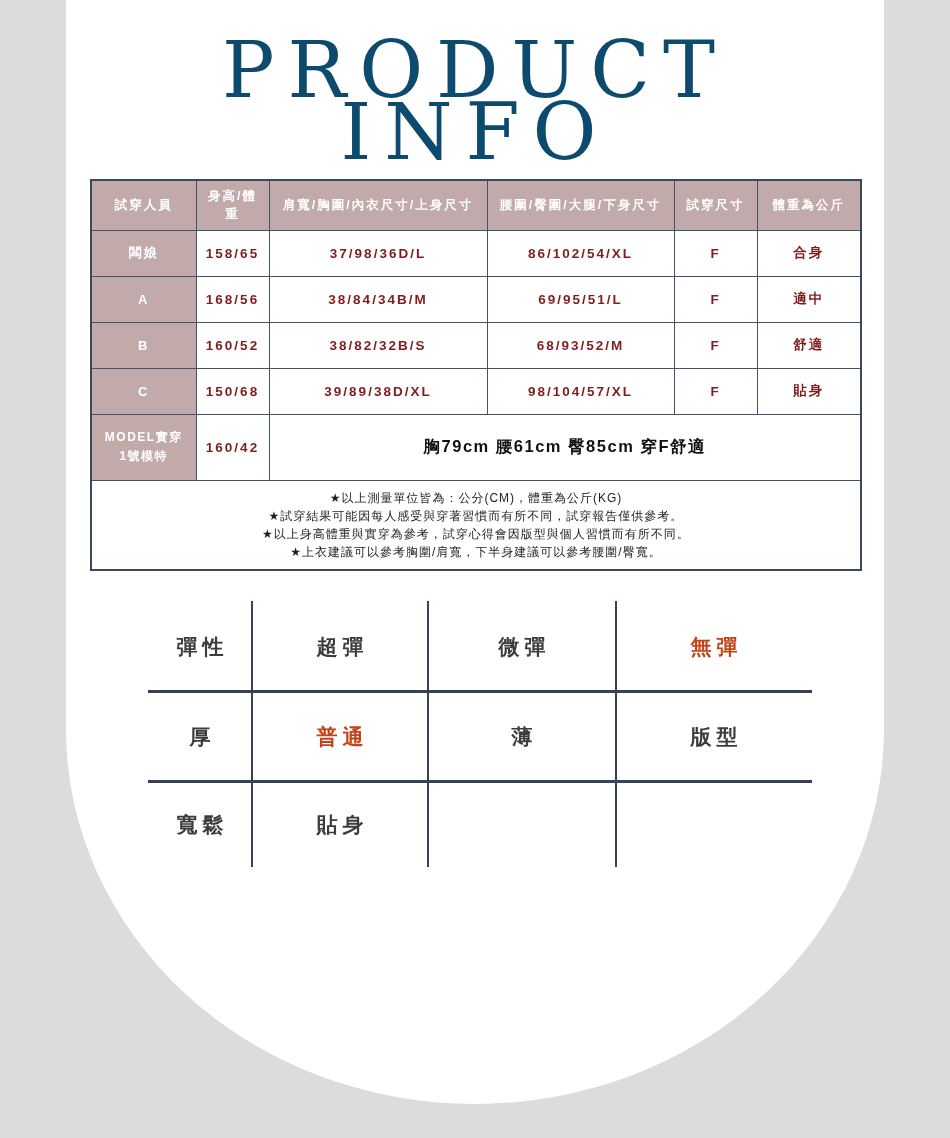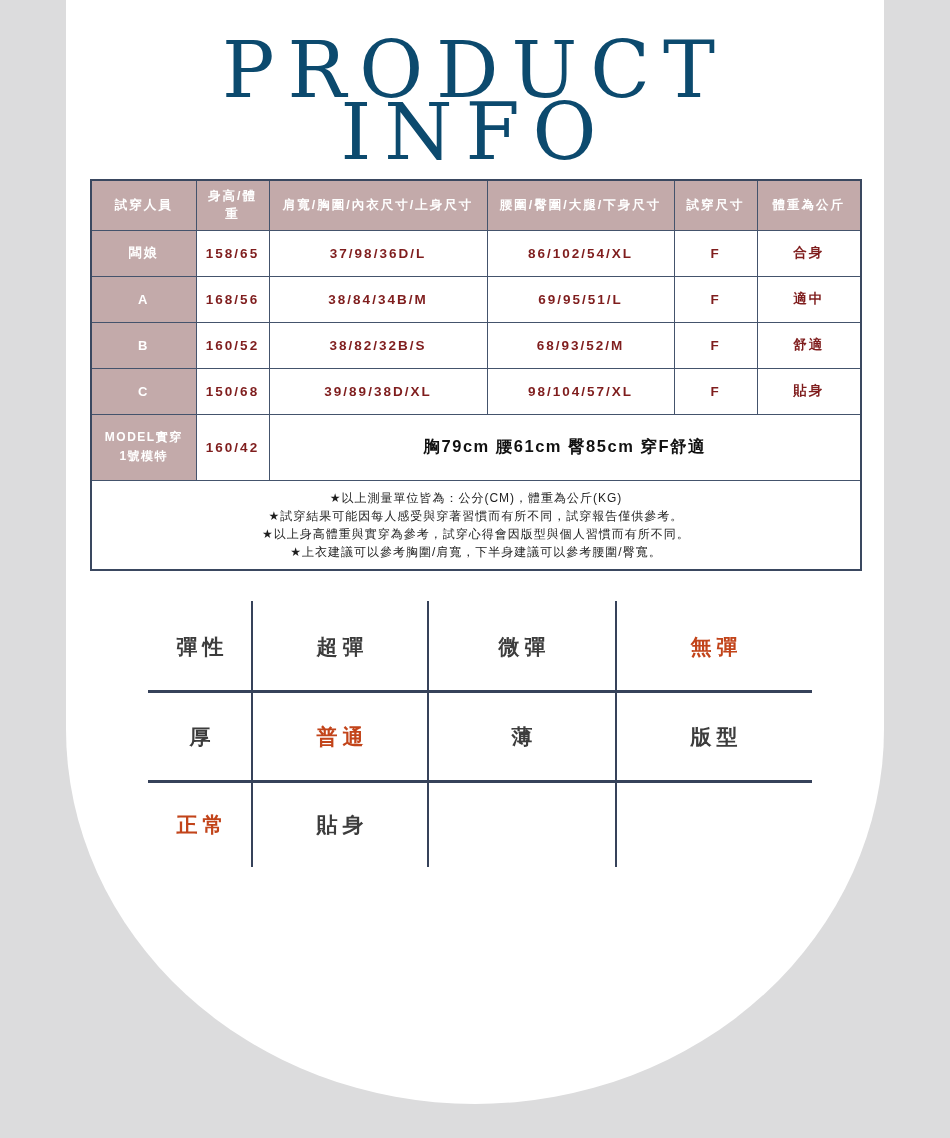--- a/index.html
+++ b/index.html
@@ -244,18 +244,18 @@
       <div class="cell">彈性</div>
       <div class="cell">超彈</div>
       <div class="cell">微彈</div>
       <div class="cell hl">無彈</div>
 
       <div class="cell">厚</div>
       <div class="cell hl">普通</div>
       <div class="cell">薄</div>
 
       <div class="cell">版型</div>
-      <div class="cell hl">正常</div>
+      <div class="cell">寬鬆</div>
       <div class="cell">貼身</div>
     </div>
   </div>
 
 </div>
 
 </body></html>

